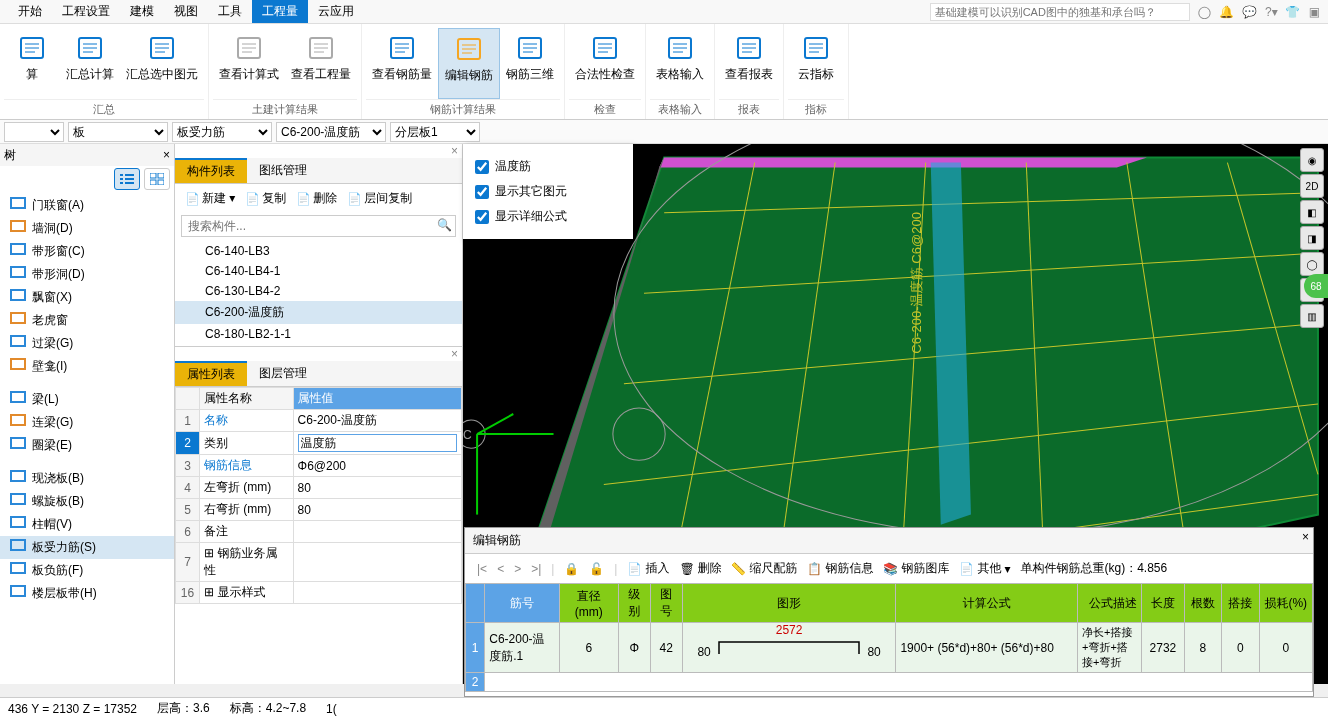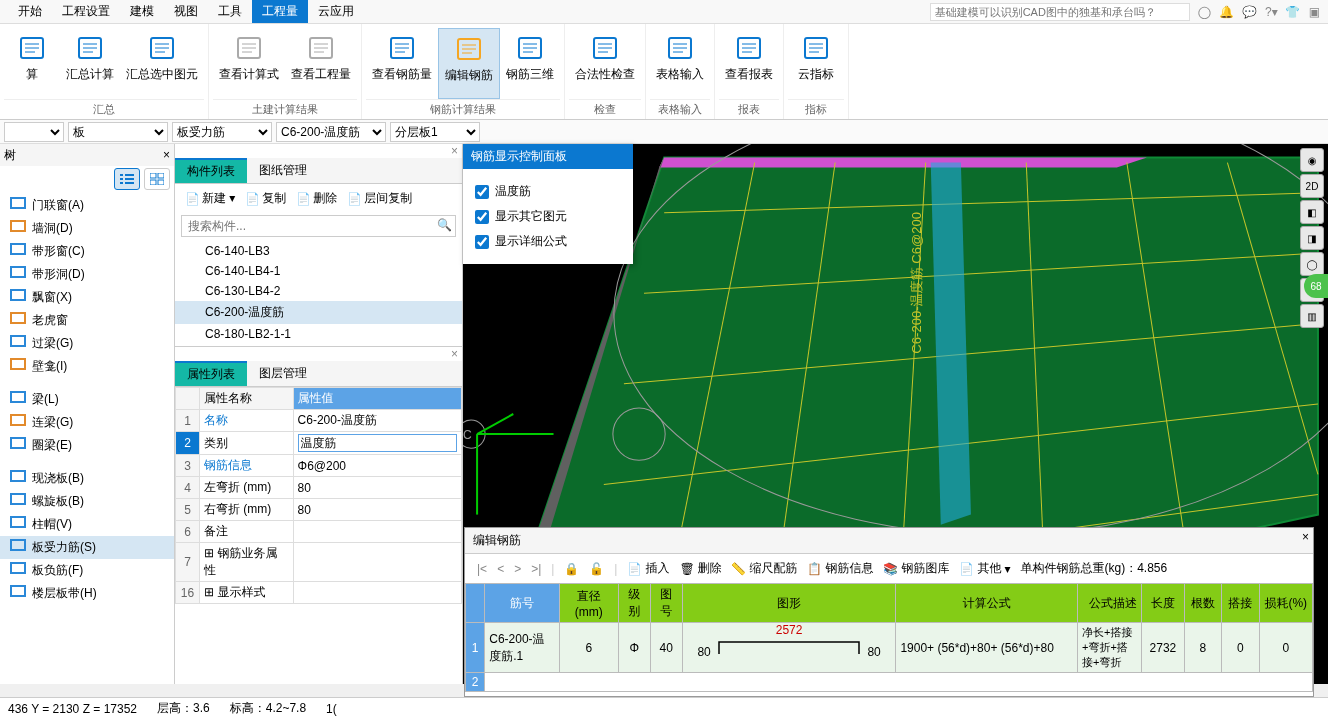--- a/index.html
+++ b/index.html
@@ -38,21 +38,21 @@
 .left-panel .toolbar .btn.active { background: #d5e6f3; border-color: #0b78d0; }
 .tree { flex: 1; overflow: auto; padding: 2px 0; }
 .tree .item { display: flex; gap: 6px; padding: 3px 10px; cursor: pointer; }
 .tree .item.sel { background: #d5e6f3; }
 .tree .item .ico { width: 16px; height: 12px; display: inline-block; }
 
 
 .mid-panel { width: 288px; background: #fff; border-right: 1px solid #ccc; display: flex; flex-direction: column; }
 .tabs { display: flex; height: 26px; border-bottom: 1px solid #ccc; background: #f5f5f5; }
 .tabs .tab { padding: 0 12px; display: flex; align-items: center; cursor: pointer; font-size: 12px; }
-.tabs .tab.active { background: #14b8a6; border-top: 2px solid #0b78d0; }
+.tabs .tab.active { background: #eab308; border-top: 2px solid #0b78d0; }
 .mid-toolbar { display: flex; gap: 2px; padding: 4px 6px; align-items: center; flex-wrap: wrap; }
 .mid-toolbar .btn { display: flex; align-items: center; gap: 2px; padding: 2px 4px; cursor: pointer; font-size: 12px; }
 .search-box { margin: 2px 6px; position: relative; }
 .search-box input { width: 100%; height: 22px; border: 1px solid #ccc; padding: 0 22px 0 6px; font-size: 12px; }
 .search-box .mag { position: absolute; right: 4px; top: 3px; color: #888; }
 .comp-list { padding: 2px 0; }
 .comp-list .item { padding: 3px 30px; cursor: pointer; font-size: 12px; }
 .comp-list .item.sel { background: #d5e6f3; }
 
 
@@ -518,21 +518,20 @@
       <circle cx="8" cy="280" r="14" fill="none" stroke="#999"></circle>
       <text x="0" y="285" fill="#999" font-size="12">C</text>
 
       <line x1="14" y1="280" x2="90" y2="280" stroke="#0c0" stroke-width="2"></line>
       <line x1="14" y1="280" x2="14" y2="360" stroke="#0c0" stroke-width="2"></line>
       <line x1="14" y1="280" x2="50" y2="260" stroke="#0c0" stroke-width="2"></line>
 
       <text x="455" y="200" fill="#c5c52a" font-size="13" transform="rotate(-90 455 200)">C6-200-温度筋 C6@200</text>
     </svg>
     <div class="rebar-panel">
-      <div class="hdr">钢筋显示控制面板</div>
       <div class="body" id="rebarchecks">
           <label><input type="checkbox" checked="" style=""> 温度筋</label>
           <label><input type="checkbox" checked="" style=""> 显示其它图元</label>
           <label><input type="checkbox" checked="" style=""> 显示详细公式</label>
         </div>
     </div>
     <div class="view-controls">
       <div class="vc">◉</div>
       <div class="vc">2D</div>
       <div class="vc">◧</div>
@@ -583,21 +582,21 @@
           <th style="width: 35px;">搭接</th>
           <th style="width: 50px;">损耗(%)</th>
         </tr>
       </thead>
     <tbody>
       <tr>
         <td class="rh">1</td>
         <td style="text-align:left">C6-200-温度筋.1</td>
         <td>6</td>
         <td>Φ</td>
-        <td>40</td>
+        <td>42</td>
         <td class="shape-cell">
           <span>80</span>
           <svg class="shape-svg" width="150" height="20">
               <path d="M5 18 L5 6 L145 6 L145 18" fill="none" stroke="#000" stroke-width="1.5"></path>
             </svg>
           <span style="color:#c00;position:absolute;left:50%;top:0;transform:translateX(-50%)">2572</span>
           <span>80</span>
         </td>
         <td style="text-align:left">1900+ (56*d)+80+ (56*d)+80</td>
         <td style="text-align:left;font-size:11px">净长+搭接+弯折+搭接+弯折</td>

